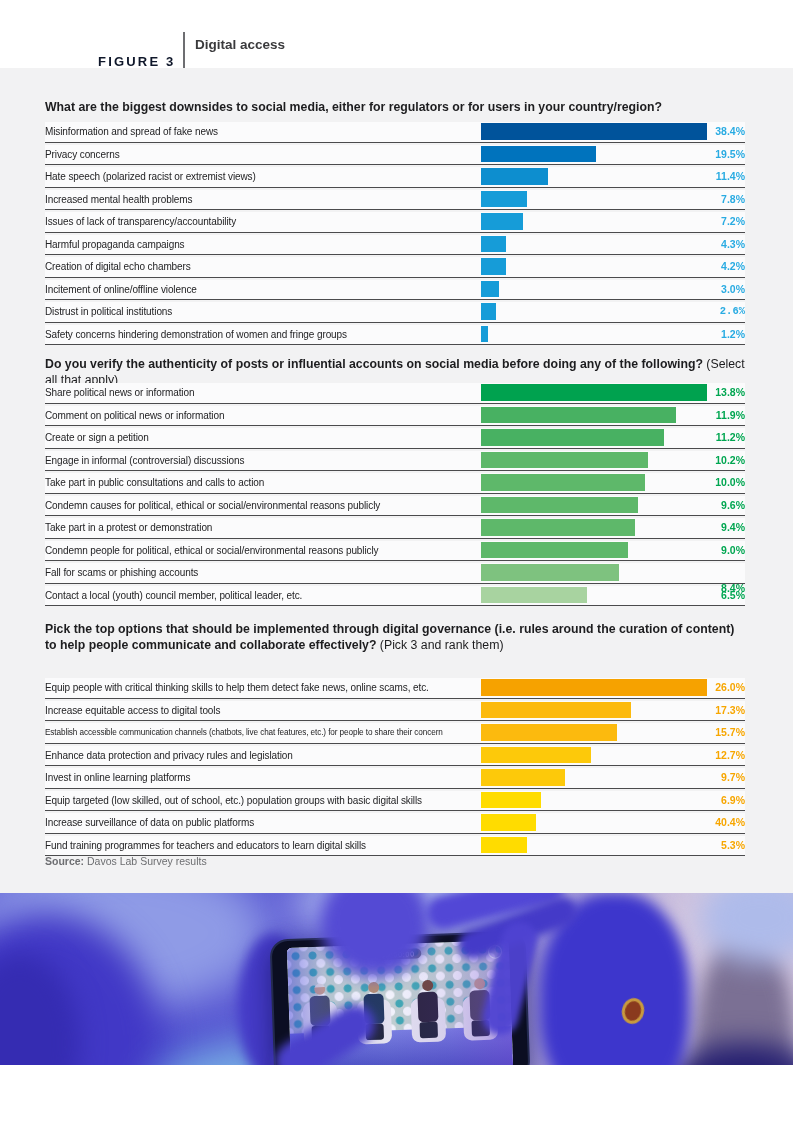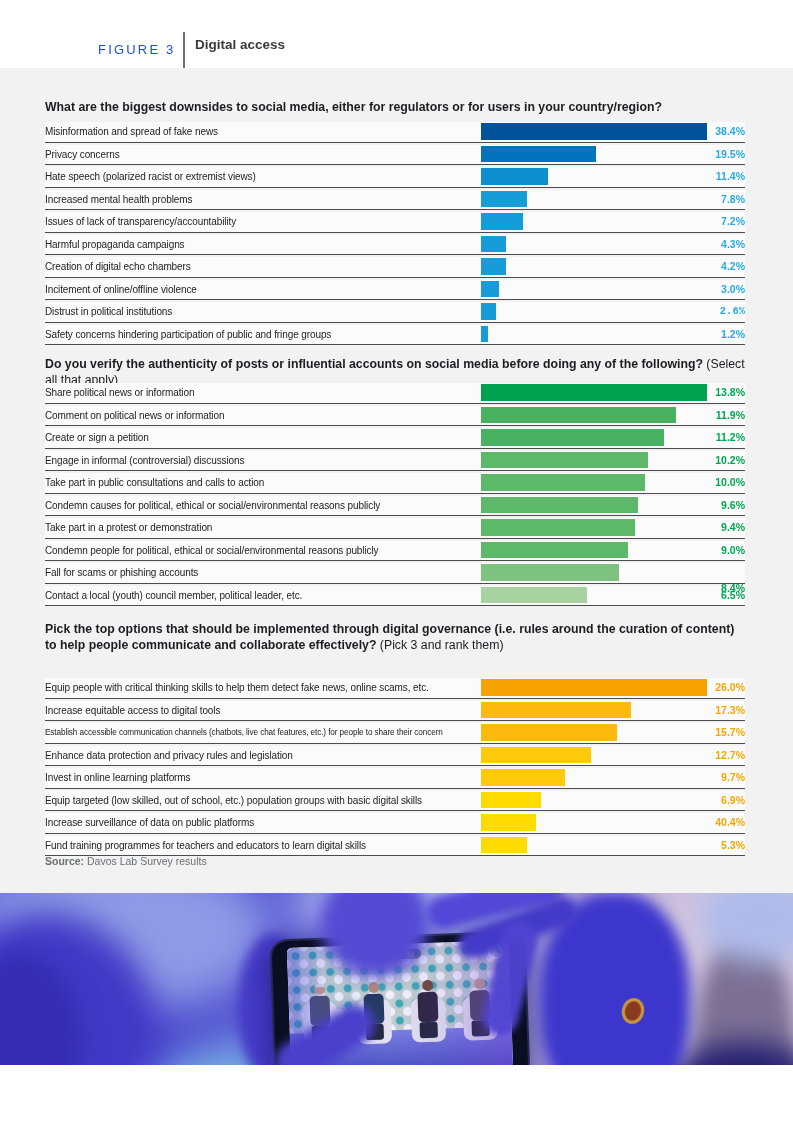--- a/index.html
+++ b/index.html
@@ -1,21 +1,21 @@
 <!DOCTYPE html>
 <html><head>
 <meta charset="utf-8">
 <style>
   html,body{margin:0;padding:0;background:#fff;}
   .page{position:relative;width:793px;height:1122px;background:#ffffff;overflow:hidden;
         font-family:"Liberation Sans",sans-serif;color:#231f20;}
 
   
   .fig-header{position:absolute;left:98px;top:36px;height:40px;}
-  .fig-label{position:absolute;left:0;top:6px;font-size:13px;letter-spacing:2.2px;color:#1d4ed8;white-space:nowrap;}
+  .fig-label{position:absolute;left:0;top:18px;font-size:13px;letter-spacing:2.2px;color:#0f172a;white-space:nowrap;font-weight:bold;}
   .fig-divider{position:absolute;left:85px;top:-4px;width:2px;height:42px;background:#6d6e71;}
   .fig-title{position:absolute;left:97px;top:1px;font-size:13.5px;font-weight:bold;color:#3a3a3c;white-space:nowrap;}
 
   
   .panel{position:absolute;left:0;top:68px;width:793px;height:825px;background:#f2f2f3;}
 
   .question{position:absolute;left:45px;width:702px;font-size:12.3px;line-height:16px;color:#1d1d1f;}
   .q-bold{font-weight:bold;}
   .q-note{font-weight:normal;}
 
@@ -133,21 +133,21 @@
           <div class="cpct" style="color: rgb(41, 171, 226);">3.0%</div>
         </div>
         <div class="crow">
           <div class="clab">Distrust in political institutions</div>
           <div class="czone">
             <div class="cbar" style="width: 6.77083%; background: rgb(22, 156, 216);"></div>
           </div>
           <div class="cpct" style="color: rgb(41, 171, 226); font-family: Liberation Mono, monospace;">2.6%</div>
         </div>
         <div class="crow">
-          <div class="clab">Safety concerns hindering participation of public and fringe groups</div>
+          <div class="clab">Safety concerns hindering demonstration of women and fringe groups</div>
           <div class="czone">
             <div class="cbar" style="width: 3.125%; background: rgb(22, 156, 216);"></div>
           </div>
           <div class="cpct" style="color: rgb(41, 171, 226);">1.2%</div>
         </div>
       </div>
 
     <div class="question" style="top:288px;">
       <span class="q-bold">Do you verify the authenticity of posts or influential accounts on social media before doing any of the following?</span><span class="q-note"> (Select all that apply)</span>
     </div>

